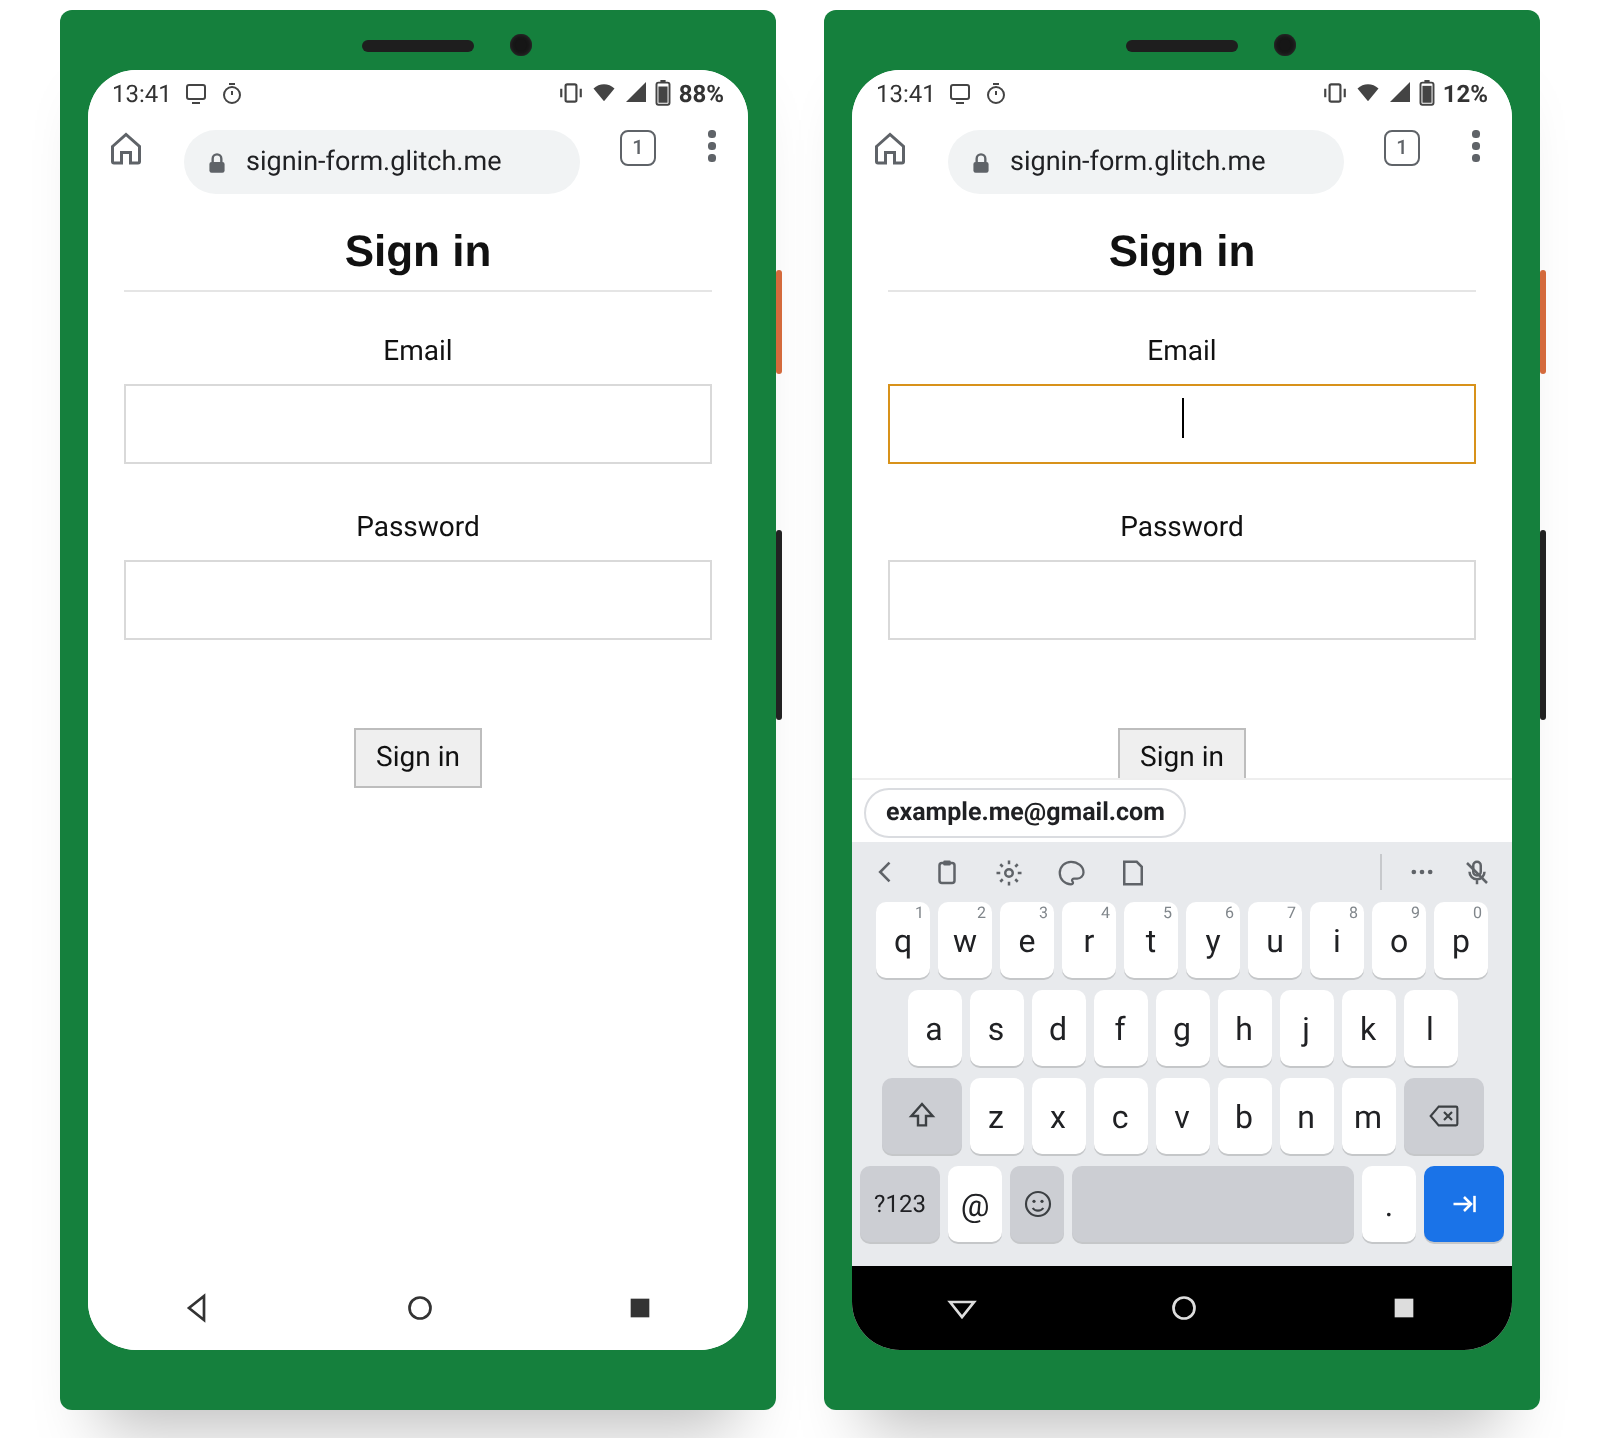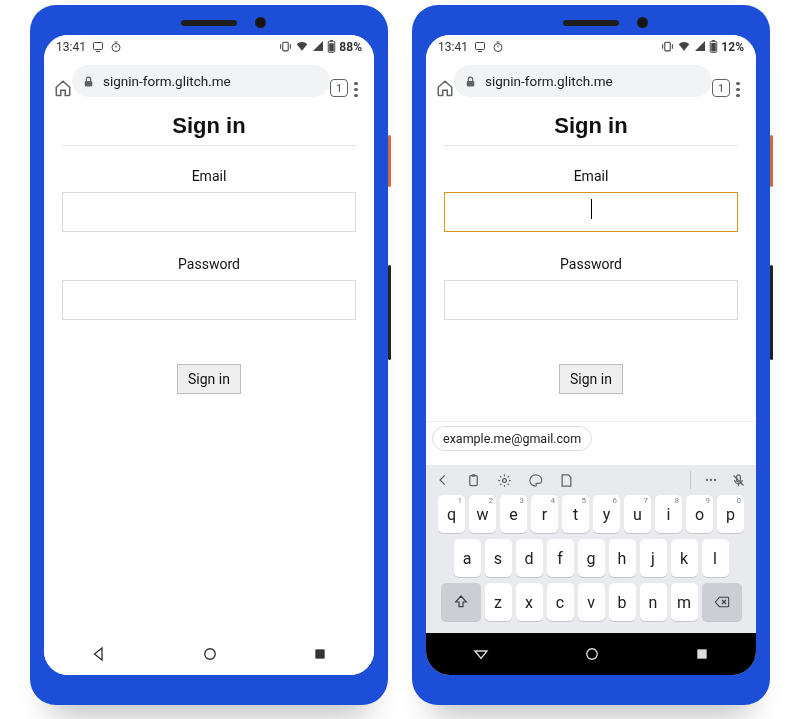--- a/index.html
+++ b/index.html
@@ -5,22 +5,22 @@
   * { box-sizing: border-box; margin: 0; padding: 0; }
   html, body { width: 800px; height: 719px; background: #fff; font-family: Roboto, Arial, sans-serif; }
   .stage { position: relative; width: 800px; height: 719px; }
 
   
   .phone {
     position: absolute;
     width: 358px;
     height: 700px;
     top: 5px;
-    background: #1d4ed8;
-    border-radius: 26px;
+    background: #15803d;
+    border-radius: 6px;
     box-shadow: 0 30px 30px -20px rgba(0,0,0,0.25);
   }
   .phone.left  { left: 30px; }
   .phone.right { left: 412px; }
   .phone::before{
     content:"";
     position:absolute;
     right:-3px; top:130px; width:3px; height:52px;
     background:#d46a3c; border-radius:2px;
   }
@@ -53,21 +53,21 @@
   .status {
     height:24px; display:flex; align-items:center; justify-content:space-between;
     padding:0 12px; font-size:12px; color:#333; background:#fff;
   }
   .status .sl { display:flex; align-items:center; gap:6px; }
   .status .sr { display:flex; align-items:flex-start; gap:3px;font-weight:bold; }
   .status svg { display:block; }
 
   
   .chrome {
-    display:flex; align-items:flex-end; gap:0;
+    display:flex; align-items:flex-start; gap:20px;
     padding:6px 10px 8px 10px;
     background:#fff;
   }
   .omni {
     flex:1; display:flex; align-items:center; gap:8px;
     height:32px; background:#f1f3f4; border-radius:16px;
     padding:0 10px;
     color:#202124; font-size:13.5px;
   }
   .tabcount{
@@ -97,21 +97,21 @@
   .navbar{
     position:absolute; bottom:0; left:0; right:0; height:42px;
     background:#fff; display:flex; align-items:center; justify-content:space-around;
   }
   .navbar.withkb{ background:#000; }
   .navbar svg{ display:block; }
 
   
   .kbwrap{ position:absolute; bottom:42px; left:0; right:0; }
   .suggest{
-    background:#fff; padding:4px 6px 14px; display:flex; gap:6px; border-top:1px solid #eee;
+    background:#fff; padding:4px 6px 2px; display:flex; gap:6px; border-top:1px solid #eee;font-weight:bold;
   }
   .chip{
     flex-shrink:0; border:1px solid #dadce0; border-radius:16px; padding:4px 10px;
     font-size:12.5px; color:#202124; background:#fff; white-space:nowrap;
   }
   .kb{
     background:#e8eaed; padding:4px 4px 6px; user-select:none;
   }
   .kb-tool{
     display:flex; align-items:center; justify-content:space-between;
@@ -369,20 +369,40 @@
               <div class="key">b</div>
               <div class="key">n</div>
               <div class="key">m</div>
               <div class="key fn wide" id="kb-bksp">
               <svg width="18" height="16" viewBox="0 0 24 24">
                   <path d="M8 5l-6 7 6 7h13a1 1 0 0 0 1-1V6a1 1 0 0 0-1-1H8z" fill="none" stroke="#3c4043" stroke-width="1.6"></path>
                   <path d="M12 9l6 6M18 9l-6 6" stroke="#3c4043" stroke-width="1.6"></path>
                 </svg>
             </div>
           </div>
+          <div class="krow">
+            <div class="key fn wide" style="font-size:12px">?123</div>
+            <div class="key">@</div>
+            <div class="key fn">
+              <svg width="16" height="16" viewBox="0 0 24 24">
+                  <circle cx="12" cy="12" r="9" fill="none" stroke="#3c4043" stroke-width="1.6"></circle>
+                  <circle cx="9" cy="10" r="1.2" fill="#3c4043"></circle>
+                  <circle cx="15" cy="10" r="1.2" fill="#3c4043"></circle>
+                  <path d="M8 15c1 1.5 2.5 2 4 2s3-.5 4-2" fill="none" stroke="#3c4043" stroke-width="1.6"></path>
+                </svg>
+            </div>
+            <div class="key space"></div>
+            <div class="key">.</div>
+            <div class="key enter">
+              <svg width="18" height="14" viewBox="0 0 24 24">
+                  <path d="M3 12h13M12 6l6 6-6 6" stroke="#fff" stroke-width="2.2" fill="none"></path>
+                  <path d="M21 5v14" stroke="#fff" stroke-width="2.2"></path>
+                </svg>
+            </div>
+          </div>
         </div>
       </div>
 
       <div class="navbar withkb">
         <svg width="18" height="18" viewBox="0 0 24 24">
             <path d="M4 8l8 10 8-10z" fill="none" stroke="#ddd" stroke-width="1.8"></path>
           </svg>
         <svg width="18" height="18" viewBox="0 0 24 24">
             <circle cx="12" cy="12" r="7" fill="none" stroke="#ddd" stroke-width="1.8"></circle>
           </svg>

